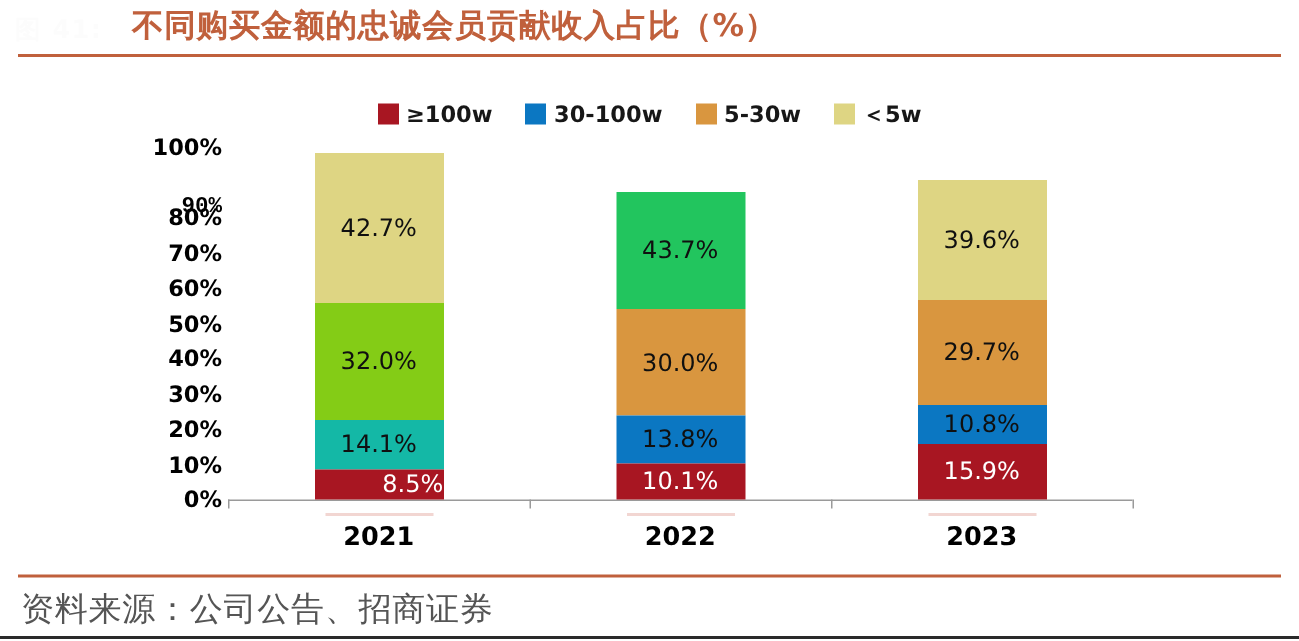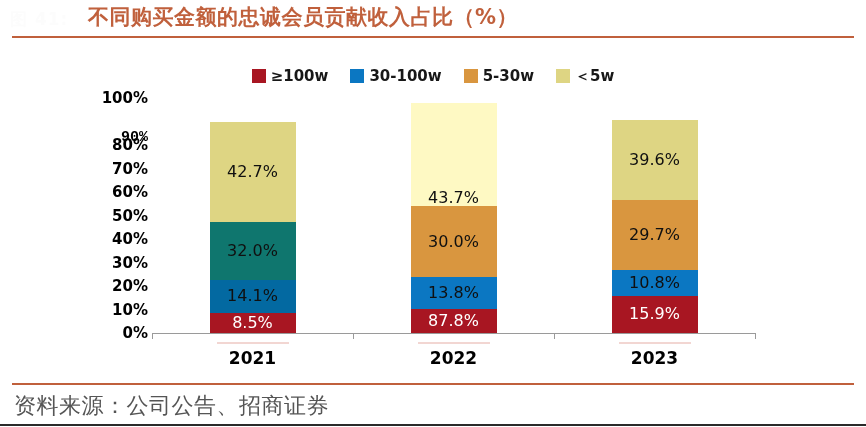--- a/index.html
+++ b/index.html
@@ -252,42 +252,42 @@
       <div class="y-tick" style="top: 181px;">20%</div>
       <div class="y-tick" style="top: 204.5px;">10%</div>
       <div class="y-tick" style="top: 228px;">0%</div>
     </div>
   <div id="axis-line"></div>
   <div id="bars-area">
       <div class="bar-group" style="left: 57.5px; width: 86px;">
         <div class="bar-seg" style="height: 100.345px; background: rgb(222, 213, 131);">
           <span class="seg-label dark">42.7%</span>
         </div>
-        <div class="bar-seg" style="height: 58px; background: #0f766e;">
+        <div class="bar-seg" style="height: 78px; background: #84cc16;">
           <span class="seg-label dark">32.0%</span>
         </div>
-        <div class="bar-seg" style="height: 33.135px; background: #0369a1;">
+        <div class="bar-seg" style="height: 33.135px; background: #14b8a6;">
           <span class="seg-label dark">14.1%</span>
         </div>
-        <div class="bar-seg" style="height: 19.975px; background: rgb(168, 22, 34);">
+        <div class="bar-seg" style="height: 19.975px; background: rgb(168, 22, 34); justify-content: flex-end;">
           <span class="seg-label light">8.5%</span>
         </div>
       </div>
       <div class="bar-group" style="left: 258.5px; width: 86px;">
-        <div class="bar-seg" style="height: 103px; background: #fef9c3; align-items: flex-end;">
+        <div class="bar-seg" style="height: 78px; background: #22c55e;">
           <span class="seg-label dark">43.7%</span>
         </div>
         <div class="bar-seg" style="height: 70.5px; background: rgb(217, 150, 63);">
           <span class="seg-label dark">30.0%</span>
         </div>
         <div class="bar-seg" style="height: 32.43px; background: rgb(11, 119, 194);">
           <span class="seg-label dark">13.8%</span>
         </div>
         <div class="bar-seg" style="height: 23.735px; background: rgb(168, 22, 34);">
-          <span class="seg-label light">87.8%</span>
+          <span class="seg-label light">10.1%</span>
         </div>
       </div>
       <div class="bar-group" style="left: 459.5px; width: 86px;">
         <div class="bar-seg" style="height: 80px; background: rgb(222, 213, 131);">
           <span class="seg-label dark">39.6%</span>
         </div>
         <div class="bar-seg" style="height: 69.795px; background: rgb(217, 150, 63);">
           <span class="seg-label dark">29.7%</span>
         </div>
         <div class="bar-seg" style="height: 25.38px; background: rgb(11, 119, 194);">

